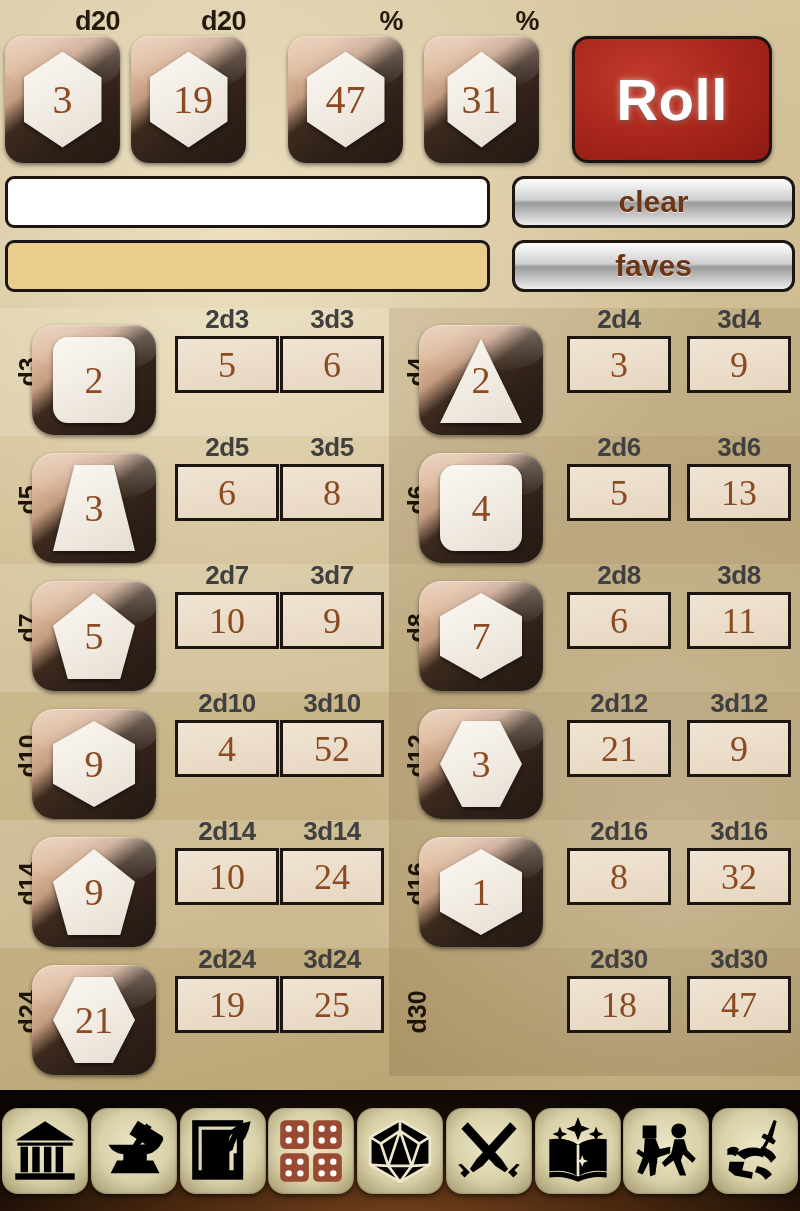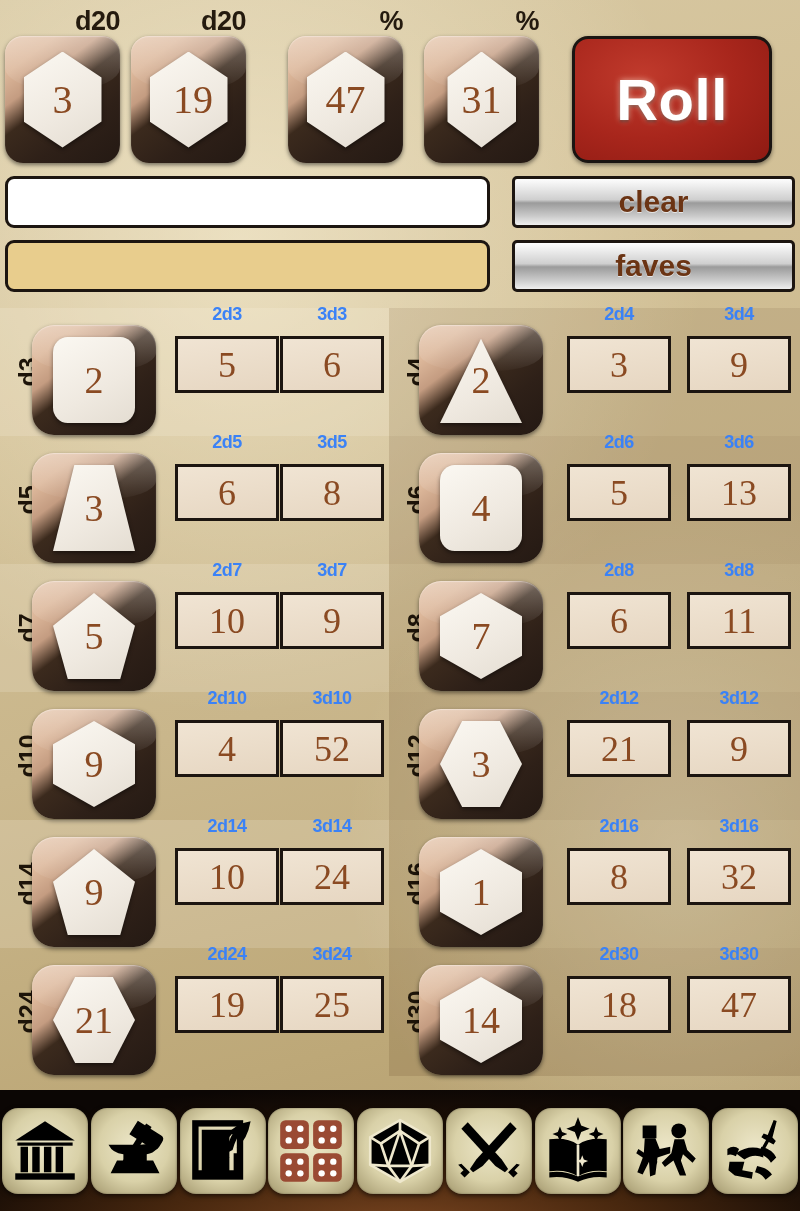--- a/index.html
+++ b/index.html
@@ -88,21 +88,21 @@
 
   
   .field {
     position: absolute; left: 5px; width: 485px; height: 52px;
     border: 3px solid #1c1510; border-radius: 9px;
   }
   #expr-input { top: 176px; background: #ffffff; }
   #expr-result { top: 240px; background: #e8cd8d; }
   .gbtn {
     position: absolute; left: 512px; width: 283px; height: 52px;
-    border: 3px solid #1c1510; border-radius: 5px;
+    border: 3px solid #1c1510; border-radius: 12px;
     background: linear-gradient(180deg, #fdfdfd 0%, #cfcfcf 45%, #9b9b9b 52%, #c9c9c9 80%, #efefef 100%);
     display: flex; align-items: center; justify-content: center;
     cursor: pointer;
   }
   .gbtn span {
     font-size: 30px; font-weight: 700; color: #6b3414;
     font-family: "Liberation Sans", sans-serif;
     text-shadow: 0 1px 0 rgba(255,255,255,0.6);
   }
   #clear-btn { top: 176px; }
@@ -136,21 +136,21 @@
   .rightcol .bigdie { left: 30px; }
   .bigdie .tile { border-radius: 22px; }
   .bigdie .tile::after { border-radius: 22px 22px 40% 40%; }
   .bigdie .diefig { width: 82px; height: 86px; font-size: 38px; }
 
   .multi {
     position: absolute; top: 22px; width: 104px;
   }
   .multi .mlabel {
     position: absolute; top: -26px; left: 0; width: 104px; text-align: center;
-    font-size: 18px; font-weight: 700; color: #3b82f6;
+    font-size: 26px; font-weight: 700; color: #404040;
     font-family: "Liberation Sans", sans-serif; letter-spacing: -0.5px;
   }
   .multi .mbox {
     position: absolute; top: 6px; left: 0; width: 104px; height: 57px;
     background: linear-gradient(170deg, #f0e4d3, #e6d6c1);
     border: 3px solid #1c1510;
     display: flex; align-items: center; justify-content: center;
   }
   .multi .mbox span {
     font-size: 36px; color: #8a4a22;
@@ -502,28 +502,20 @@
           <div class="mlabel">3d24</div>
           <div class="mbox">
             <span>25</span>
           </div>
         </div>
       </div>
     </div>
     <div class="cellwrap rightcol">
       <div class="cell rightcol">
         <div class="dlabel">d30</div>
-        <div class="bigdie">
-          <div class="tile">
-            <div class="diefig" style="width: 82px; height: 86px; font-size: 38px;">
-              <div class="shp shp-hex-v"></div>
-              <span>14</span>
-            </div>
-          </div>
-        </div>
         <div class="multi m2">
           <div class="mlabel">2d30</div>
           <div class="mbox">
             <span>18</span>
           </div>
         </div>
         <div class="multi m3">
           <div class="mlabel">3d30</div>
           <div class="mbox">
             <span>47</span>

